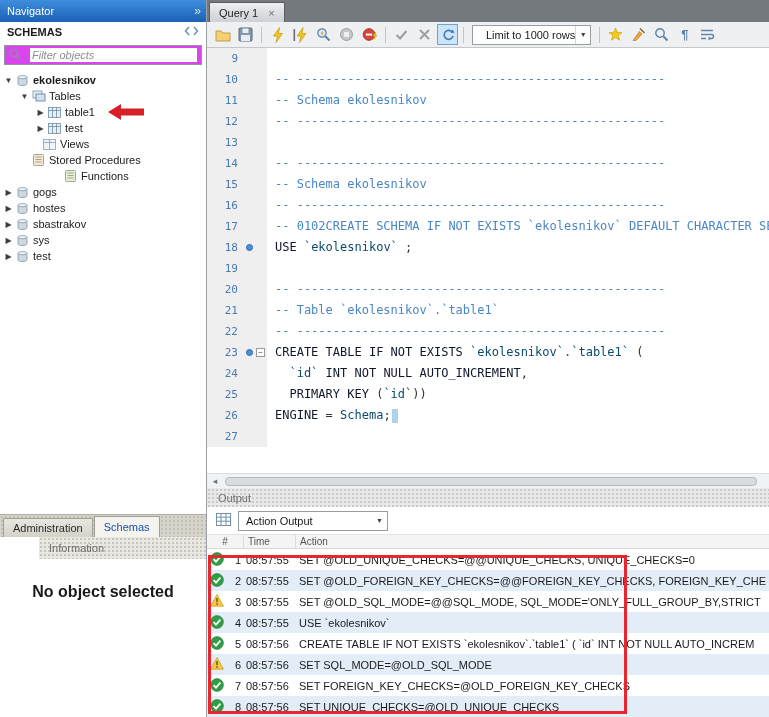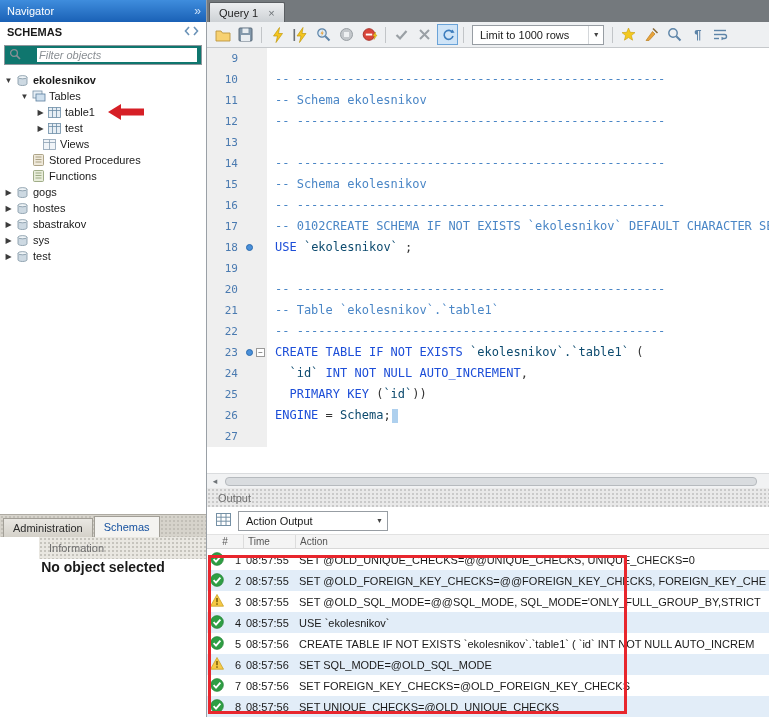--- a/index.html
+++ b/index.html
@@ -11,22 +11,22 @@
   
   .left { width:207px; flex:none; display:flex; flex-direction:column; background:#fff;
           border-right:1px solid #9aa0a6; }
   .nav-titlebar { height:22px; flex:none; background:linear-gradient(#3f8ddd,#1a61b6);
           color:#fff; font-weight:normal; display:flex; align-items:center;
           justify-content:space-between; padding:0 7px; }
   .nav-collapse { color:#cfe3fa; font-size:12px; letter-spacing:-2px; }
   .schemas-bar { height:20px; flex:none; display:flex; align-items:center;
           justify-content:space-between; padding:0 7px; font-weight:bold; background:#fff; }
   .filter-row { height:26px; flex:none; display:flex; align-items:center; padding:0 4px; }
-  .filter-box { flex:1; height:20px; border:1px solid #8f969c; background:#0f766e;
-          display:flex; align-items:center; gap:16px; padding:0 4px; }
+  .filter-box { flex:1; height:20px; border:1px solid #8f969c; background:#d946ef;
+          display:flex; align-items:center; gap:9px; padding:0 4px; }
   .filter-box input { border:none; outline:none; flex:1; min-width:0; font-size:11px;
           font-family:inherit; color:#333; }
   .filter-box input::placeholder { color:#8a8f94; font-style:italic; }
 
   .tree { flex:1; overflow:hidden; padding-top:4px; position:relative; background:#fff; }
   .tree-row { height:16px; display:flex; align-items:center; cursor:default; white-space:nowrap; }
   .expander { width:11px; flex:none; text-align:center; font-size:8px; color:#3c3c3c; }
   .ticon { width:17px; flex:none; display:flex; align-items:center; justify-content:center; }
   .tlabel { margin-left:2px; }
   .tlabel.bold { font-weight:bold; }
@@ -36,56 +36,56 @@
           background-image:radial-gradient(#c2bfb7 0.8px, transparent 0.8px); background-size:4px 4px; }
   .ntab { height:19px; padding:0 9px; display:flex; align-items:center;
           background:linear-gradient(#e9e7e2,#d4d1c9); border:1px solid #a29f97;
           border-bottom:none; color:#2b2b2b; }
   .ntab.active { background:#f4f3f0; color:#14509f; height:21px; }
 
   .info-header { height:22px; flex:none; color:#6e6e6e; display:flex; align-items:center;
           padding:0 10px; background-color:#e9e7e1;
           background-image:radial-gradient(#c6c4bd 0.8px, transparent 0.8px); background-size:4px 4px;margin-left:39px; }
   .info-body { height:158px; flex:none; background:#fff; display:flex; justify-content:center; }
-  .no-sel { font-weight:bold; font-size:14px; }
+  .no-sel { font-weight:bold; font-size:16px; margin-top:24px; }
 
   
   .right { flex:1; min-width:0; display:flex; flex-direction:column; }
   .tabbar { height:22px; flex:none; background:#74797d; display:flex; align-items:flex-end;
           padding-left:2px; }
   .qtab { height:20px; background:linear-gradient(#eceef0,#cdd1d5); border:1px solid #5a5e62;
           border-bottom:none; border-radius:2px 2px 0 0; display:flex; align-items:center;
           gap:10px; padding:0 9px; color:#222; }
   .qtab .close { color:#6d7276; font-size:11px; }
 
   .toolbar { height:26px; flex:none; background:#eef0f2; border-bottom:1px solid #c5c8cb;
           display:flex; align-items:center; padding:0 5px; gap:2px; overflow:hidden; }
   .tb-icon { width:21px; height:21px; flex:none; display:flex; align-items:center;
           justify-content:center; border:1px solid transparent; }
   .tb-icon.hl { border:1px solid #6aa3d8; background:#cfe4f7; }
   .tb-sep { width:1px; height:16px; background:#c2c5c8; margin:0 3px; flex:none; }
   .limit-select { height:20px; flex:none; border:1px solid #979da3; background:#fff;
-          display:flex; align-items:center; padding-left:7px; gap:19px; margin:4px 3px; }
+          display:flex; align-items:center; padding-left:13px; gap:0; margin:4px 3px; }
   .limit-select .dd { width:15px; align-self:stretch; display:flex; align-items:center;
           justify-content:center; color:#444; font-size:7px; border-left:1px solid #d4d7da; }
 
   .editor { flex:1; min-height:0; overflow:hidden; background:#fff; display:flex;
           flex-direction:column; font-family:"DejaVu Sans Mono",monospace; font-size:12px; }
   .eline { height:21px; flex:none; display:flex; }
   .gut { width:36px; flex:none; background:#efefef; color:#4a7ab0; text-align:right;
           padding-right:5px; line-height:21px; font-size:11px; }
   .emargin { width:24px; flex:none; background:#efefef; position:relative; }
   .dot { position:absolute; left:3px; top:7px; width:7px; height:7px; border-radius:50%;
           background:#4a90d9; border:1px solid #2a6bb0; }
   .fold { position:absolute; left:13px; top:6px; width:9px; height:9px; background:#fff;
           border:1px solid #9a9a9a; font-size:8px; line-height:7px; text-align:center;
           color:#444; font-family:"Liberation Sans",sans-serif; }
   .code { padding-left:8px; white-space:pre; line-height:21px; color:#333; }
   .seg.com { color:#4a86c6; }
-  .seg.kw  { color:#1d4ed8; }
+  .seg.kw  { color:#0f172a; }
   .seg.id  { color:#0c4a6e;text-align:right; }
   .seg.pl  { color:#333; }
   .caret { display:inline-block; width:6px; height:14px; background:#aed0ee;
           vertical-align:middle; margin-left:1px; }
 
   .hscroll { height:15px; flex:none; background:#f1f2f3; border-top:1px solid #dadcde;
           display:flex; align-items:center; }
   .hs-btn { width:16px; height:100%; flex:none; display:flex; align-items:center;
           justify-content:center; color:#6f7478; font-size:9px; }
   .hs-thumb { flex:1; height:9px; margin:0 12px 0 2px; background:#d9dcdf;
@@ -211,21 +211,21 @@
           <span class="ticon">
             <svg width="13" height="12">
               <rect x="1.5" y="0.5" width="10" height="11" rx="1" fill="#efe9da" stroke="#9a8f6e" stroke-width="0.8"></rect>
               <line x1="3.5" y1="3" x2="9.5" y2="3" stroke="#9a8f6e" stroke-width="0.8"></line>
               <line x1="3.5" y1="5.5" x2="9.5" y2="5.5" stroke="#9a8f6e" stroke-width="0.8"></line>
               <line x1="3.5" y1="8" x2="9.5" y2="8" stroke="#9a8f6e" stroke-width="0.8"></line>
             </svg>
           </span>
           <span class="tlabel">Stored Procedures</span>
         </div>
-        <div class="tree-row" style="padding-left: 19px;">
+        <div class="tree-row" style="padding-left: 19px; margin-left: 32px;">
           <span class="expander"></span>
           <span class="ticon">
             <svg width="13" height="12">
               <rect x="1.5" y="0.5" width="10" height="11" rx="1" fill="#e8edda" stroke="#8a9a6e" stroke-width="0.8"></rect>
               <line x1="3.5" y1="3" x2="9.5" y2="3" stroke="#8a9a6e" stroke-width="0.8"></line>
               <line x1="3.5" y1="5.5" x2="9.5" y2="5.5" stroke="#8a9a6e" stroke-width="0.8"></line>
               <line x1="3.5" y1="8" x2="9.5" y2="8" stroke="#8a9a6e" stroke-width="0.8"></line>
             </svg>
           </span>
           <span class="tlabel">Functions</span>

